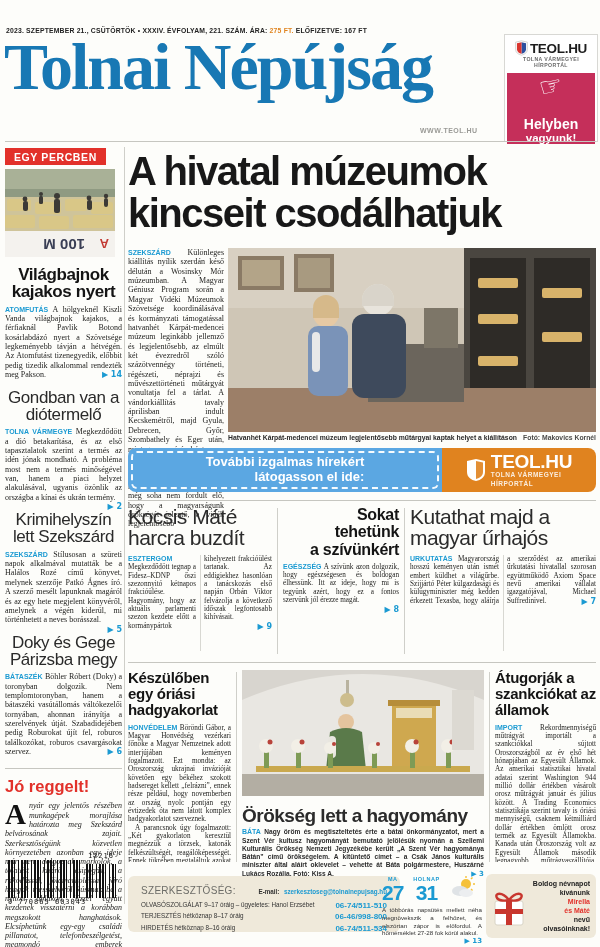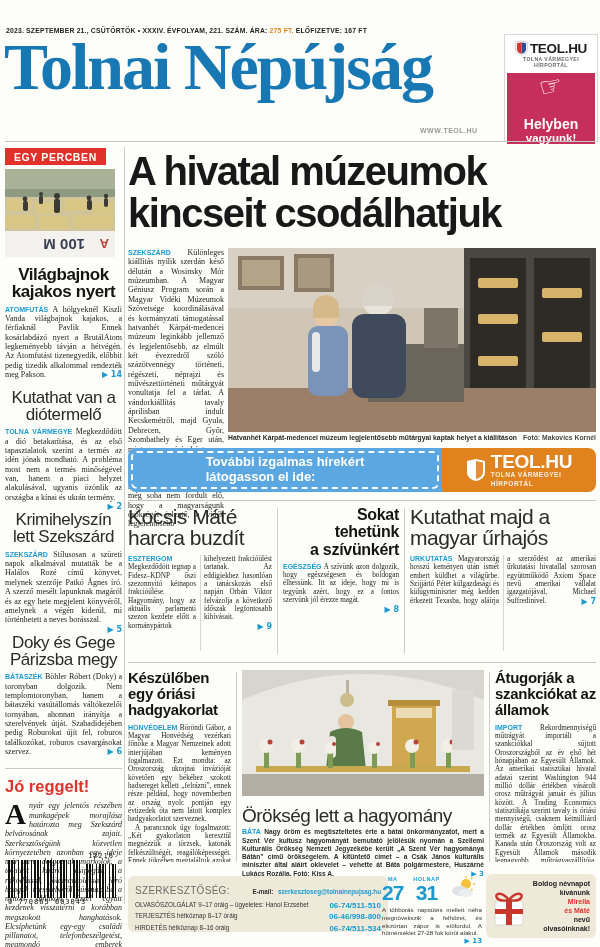--- a/index.html
+++ b/index.html
@@ -44,36 +44,36 @@
 
   
   .mainhead{font:bold 40px/1.06 "Liberation Sans",sans-serif;color:#181818;letter-spacing:-1.5px;}
   .mainhead span{display:block;}
   .caption{font:bold 6.8px "Liberation Sans",sans-serif;color:#2a2a2a;}
   .credit{font:bold 6.8px "Liberation Sans",sans-serif;color:#4a4a48;}
 
   
   .banner-blue{background:#5ba7e2;border-radius:8px 0 0 8px;display:flex;align-items:center;justify-content:center;}
   .banner-blue .dash{position:absolute;inset:3px;border:2px dashed rgba(255,255,255,.95);border-radius:6px;pointer-events:none;}
-  .banner-text{font:bold 13px/1.15 "Liberation Sans",sans-serif;color:#fff;text-align:left;}
+  .banner-text{font:bold 13px/1.15 "Liberation Sans",sans-serif;color:#fff;text-align:right;}
   .banner-orange{background:#e0831f;border-radius:0 8px 8px 0;display:flex;align-items:center;justify-content:center;gap:5px;}
   .bo-name{font:bold 19px "Liberation Sans",sans-serif;color:#fff;letter-spacing:-.3px;line-height:1;}
   .bo-tag{font:bold 6.5px "Liberation Sans",sans-serif;color:rgba(255,255,255,.85);letter-spacing:.5px;line-height:1.3;}
 
   
   .h-light{font:400 21px/1.02 "Liberation Sans",sans-serif;color:#2b2b2b;letter-spacing:-.5px;margin:0 0 6px;}
   .h-bold{font:700 15px/1.08 "Liberation Sans",sans-serif;color:#141414;letter-spacing:-.3px;margin:0 0 5px;}
   .h-bold span{display:block;text-align:right;}
   .cols2{column-count:2;column-gap:8px;column-rule:1px solid #d8d8d2;}
   .body.small{font-size:7.2px;line-height:1.16;}
   .capbody{font:bold 6.6px/1.25 "Liberation Sans",sans-serif;text-align:justify;color:#2a2a2a;margin:3px 0 0;}
 
   
   .creambox{background:#efe9da;border-radius:6px;}
-  .contact{padding:4px 7px;}
+  .contact{padding:4px 13px;}
   .c-titlerow{display:flex;justify-content:space-between;align-items:baseline;}
   .c-title{font:10px "Liberation Sans",sans-serif;color:#6d6d68;letter-spacing:.3px;}
   .c-email-label{font:bold 6.3px "Liberation Sans",sans-serif;color:#333;}
   .c-email{font:bold 6.3px "Liberation Sans",sans-serif;color:#1b9ad2;}
   .c-row{display:flex;justify-content:space-between;margin-top:2.5px;}
   .c-label{font:6.3px "Liberation Sans",sans-serif;color:#333;}
   .c-phone{font:bold 8px "Liberation Sans",sans-serif;color:#1b9ad2;white-space:nowrap;}
   .w-nums{display:flex;align-items:flex-start;gap:10px;}
   .w-day{text-align:center;}
   .w-label{font:bold 5.5px "Liberation Sans",sans-serif;color:#1b9ad2;letter-spacing:.5px;}
@@ -153,26 +153,26 @@
       <rect y="62" width="110" height="26" fill="#f4f2ee"></rect>
       <g transform="rotate(180 55 75)">
         <text x="30" y="80" font-family="Liberation Sans,sans-serif" font-weight="bold" font-size="15" fill="#3a3f55">100 M</text>
         <text x="6" y="80" font-family="Liberation Sans,sans-serif" font-weight="bold" font-size="13" fill="#c23a33">A</text>
       </g>
     </svg>
 
     <div>
       <div class="brief-h">Világbajnok kajakos nyert</div>
       <p class="body"><span class="kick">ATOMFUTÁS</span>
-        <span>A hölgyeknél Kiszli Vanda világbajnok kajakos, a férfiaknál Pavlik Ennek kosárlabdázó nyert a BrutálAtom legkeményebb távján a hétvégén. Az Atomfutást tizenegyedik, előbbit pedig tizedik alkalommal rendezték meg Pakson.</span>
+        <span>A hölgyeknél Kiszli Vanda világbajnok kajakos, a férfiaknál Pavlik Botond kosárlabdázó nyert a Szövetsége legkeményebb távján a hétvégén. Az Atomfutást tizenegyedik, előbbit pedig tizedik alkalommal rendezték meg Pakson.</span>
         <span class="pref">▶ 14</span></p>
     </div>
 
     <div>
-      <div class="brief-h light">Kutathat van a diótermelő</div>
+      <div class="brief-h light">Gondban van a diótermelő</div>
       <p class="body"><span class="kick">TOLNA VÁRMEGYE</span>
         <span>Megkezdődött a dió betakarítása, és az első tapasztalatok szerint a termés az idén jónak mondható. A probléma most nem a termés minőségével van, hanem a piaci helyzet alakulásával, ugyanis özönlik az országba a kínai és ukrán termény.</span>
         <span class="pref">▶ 2</span></p>
     </div>
 
     <div>
       <div class="brief-h light">Krimihelyszín lett Szekszárd</div>
       <p class="body"><span class="kick">SZEKSZÁRD</span>
         <span>Stílusosan a szüreti napok alkalmával mutatták be a Halálos Rozé című könyvet, melynek szerzője Patkó Ágnes író. A szerző mesélt lapunknak magáról és az egy hete megjelent könyvéről, amelynek a végén kiderül, mi történhetett a neves borásszal.</span>
         <span class="pref">▶ 5</span></p>
@@ -357,21 +357,21 @@
             <circle cx="60" cy="72" r="2.5"></circle>
             <circle cx="92" cy="74" r="2"></circle>
             <circle cx="136" cy="74" r="2"></circle>
             <circle cx="174" cy="72" r="2.5"></circle>
             <circle cx="210" cy="72" r="2.5"></circle>
           </g>
       </g>
       <rect y="104" width="242" height="22" fill="#b3aea3"></rect>
       <rect x="210" y="20" width="22" height="60" fill="#dcd9d2"></rect>
     </svg>
-    <h2 class="h-light" style="font-size:19px;margin:6px 0 0;">Örökség lett a hagyomány</h2>
+    <h2 class="h-light" style="font-size:19px;margin:6px 0 0;font-weight:bold;">Örökség lett a hagyomány</h2>
     <p class="capbody"><span class="kick">BÁTA</span>
       <span>Nagy öröm és megtiszteltetés érte a bátai önkormányzatot, mert a Szent Vér kultusz hagyományát bemutató jelölésük nyomán a Szellemi Kulturális Örökség Nemzeti Jegyzékébe került „A Szent Vér hagyománya Bátán” című örökségelem. A kitüntető címet – a Csák János kulturális miniszter által aláírt oklevelet – vehette át Báta polgármestere, Huszárné Lukács Rozália.</span>
       <span>Fotó: Kiss A.</span>
       <span class="pref" style="font-size:7px">▶ 3</span></p>
   </div>
 
   <div class="vline" style="left:489px;top:672px;height:190px;"></div>
 
   <div class="abs" style="left:495px;top:670px;width:101px;height:192px;overflow:hidden;">
     <h2 class="h-bold">Átugorják a szankciókat az államok</h2>

